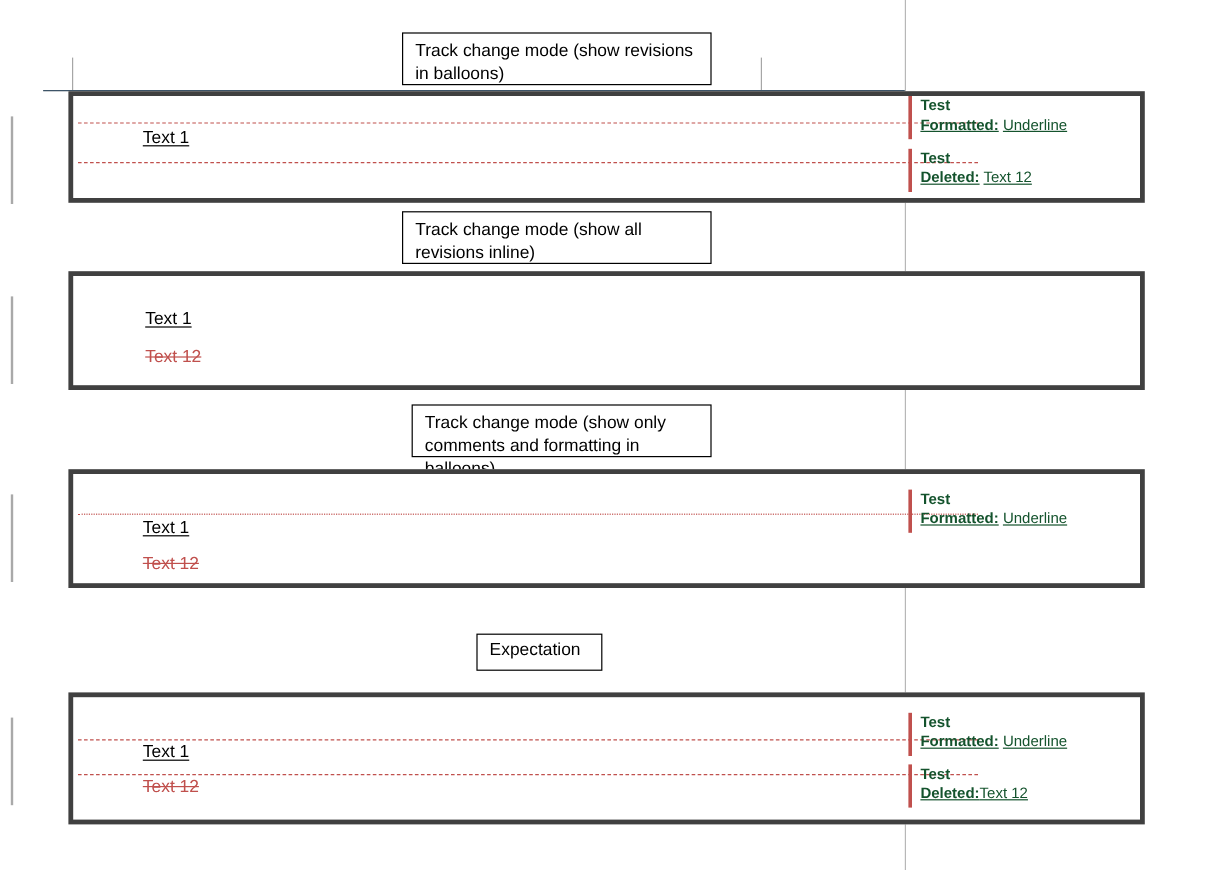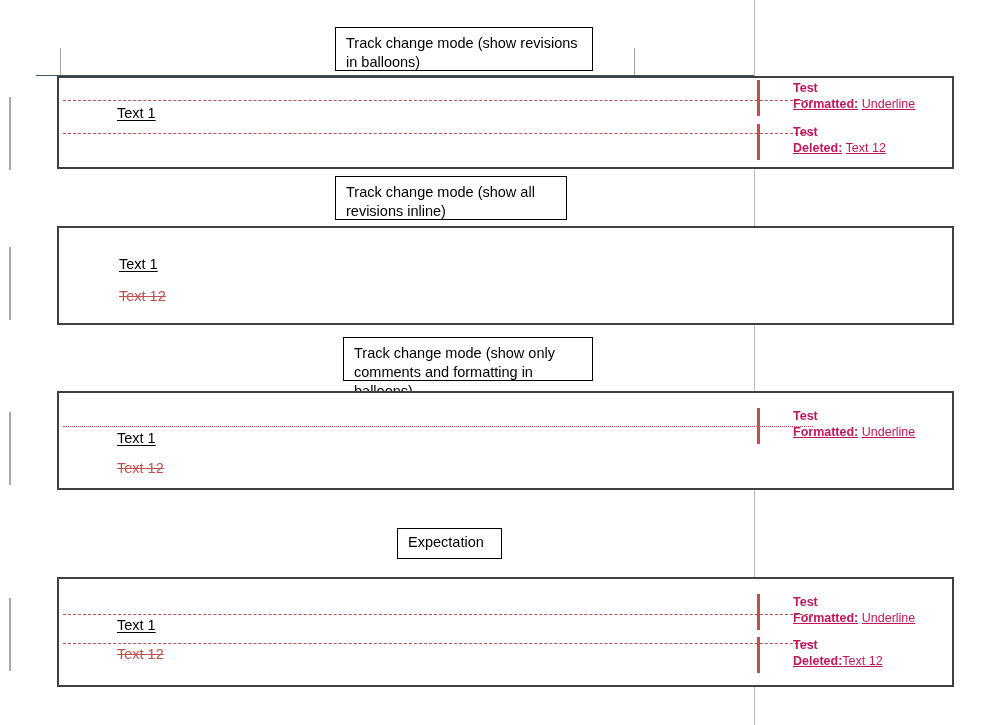--- a/index.html
+++ b/index.html
@@ -67,21 +67,21 @@
     color: #000000;
     font-size: 14.5px;
     line-height: 19px;
     padding: 6px 9px 6px 10px;
   }
 
   
   .doc-block {
     position: absolute;
     box-sizing: border-box;
-    border: 2px solid #404040;
+    border: 4px solid #404040;
     background: #ffffff;
   }
 
   .line {
     position: absolute;
     font-size: 14.5px;
     white-space: nowrap;
     color: #000000;
   }
   .line.ins {
@@ -114,23 +114,22 @@
     top: 0;
     width: 3px;
     background: #c0504d;
   }
   .balloon-body {
     position: absolute;
     left: 10px;
     top: 0;
     font-size: 12.5px;
     line-height: 16px;
-    color: #be185d;
+    color: #14532d;
     white-space: nowrap;
-    margin-left: 26px;
   }
   .balloon-author {
     font-weight: bold;
   }
   .balloon-kind {
     font-weight: bold;
     text-decoration: underline;
   }
   .balloon-value {
     font-weight: normal;
@@ -179,21 +178,21 @@
 </div>
 
 <div class="balloon" style="top:124px; height:36px;">
   <div class="balloon-bar" style="height:36px;"></div>
   <div class="balloon-body">
     <div class="balloon-author">Test</div>
     <div><span class="balloon-kind">Deleted:</span> <span class="balloon-value">Text 12</span></div>
   </div>
 </div>
 
-<div class="label-box" style="left:335px; top:176px; width:232px; height:44px;">Track change mode (show all revisions inline)</div>
+<div class="label-box" style="left:335px; top:176px; width:258px; height:44px;">Track change mode (show all revisions inline)</div>
 
 <div class="change-bar" style="top:247px; height:73px;"></div>
 
 <div class="doc-block" style="left:57px; top:226px; width:897px; height:99px;">
   <div class="line ins" style="left:60px; top:28px;">Text 1</div>
   <div class="line del" style="left:60px; top:60px;">Text 12</div>
 </div>
 
 <div class="label-box" style="left:343px; top:337px; width:250px; height:44px;">Track change mode (show only comments and formatting in balloons)</div>
 

